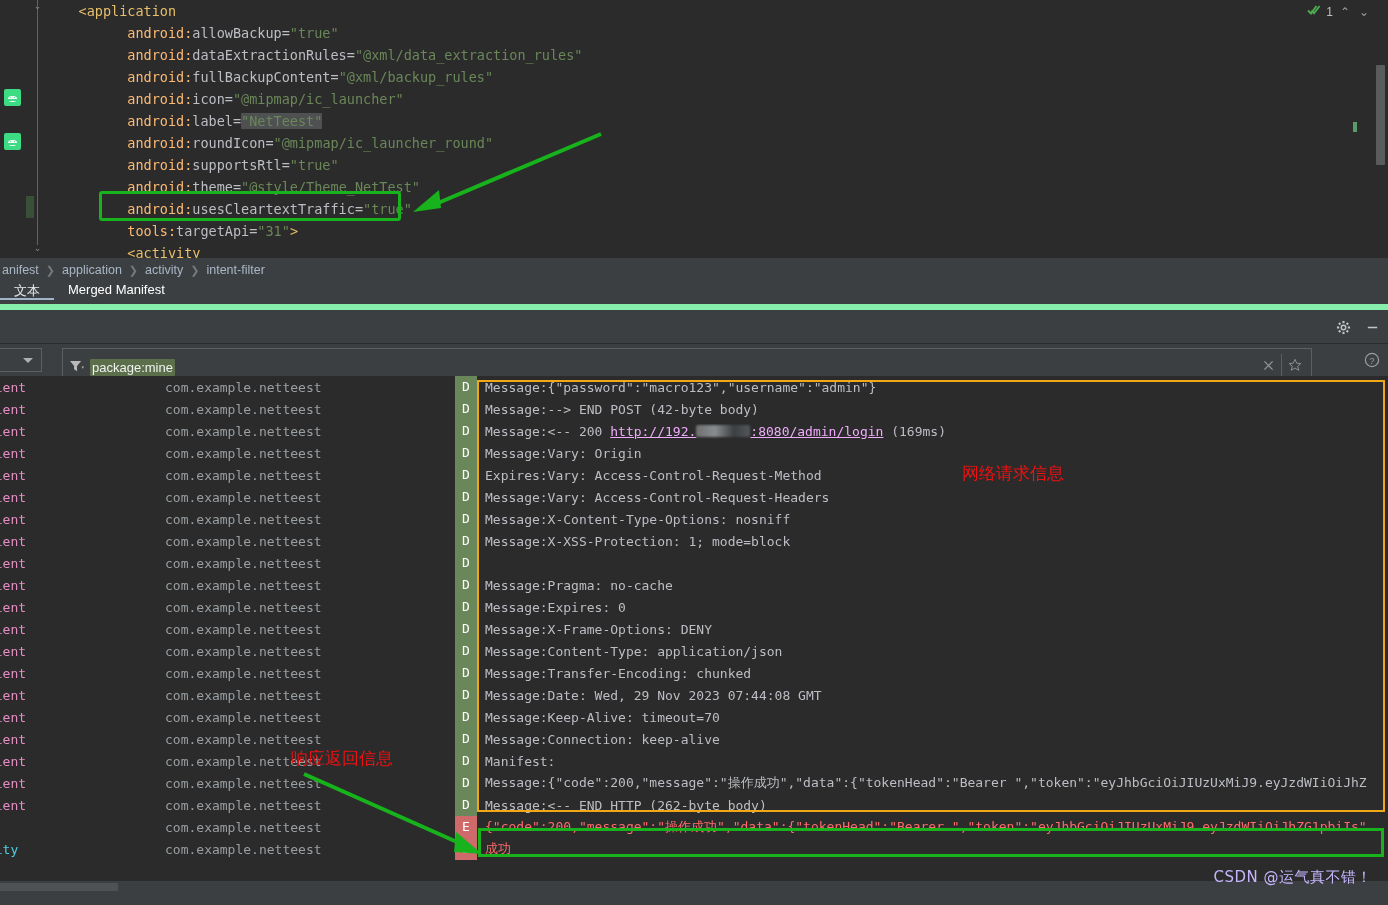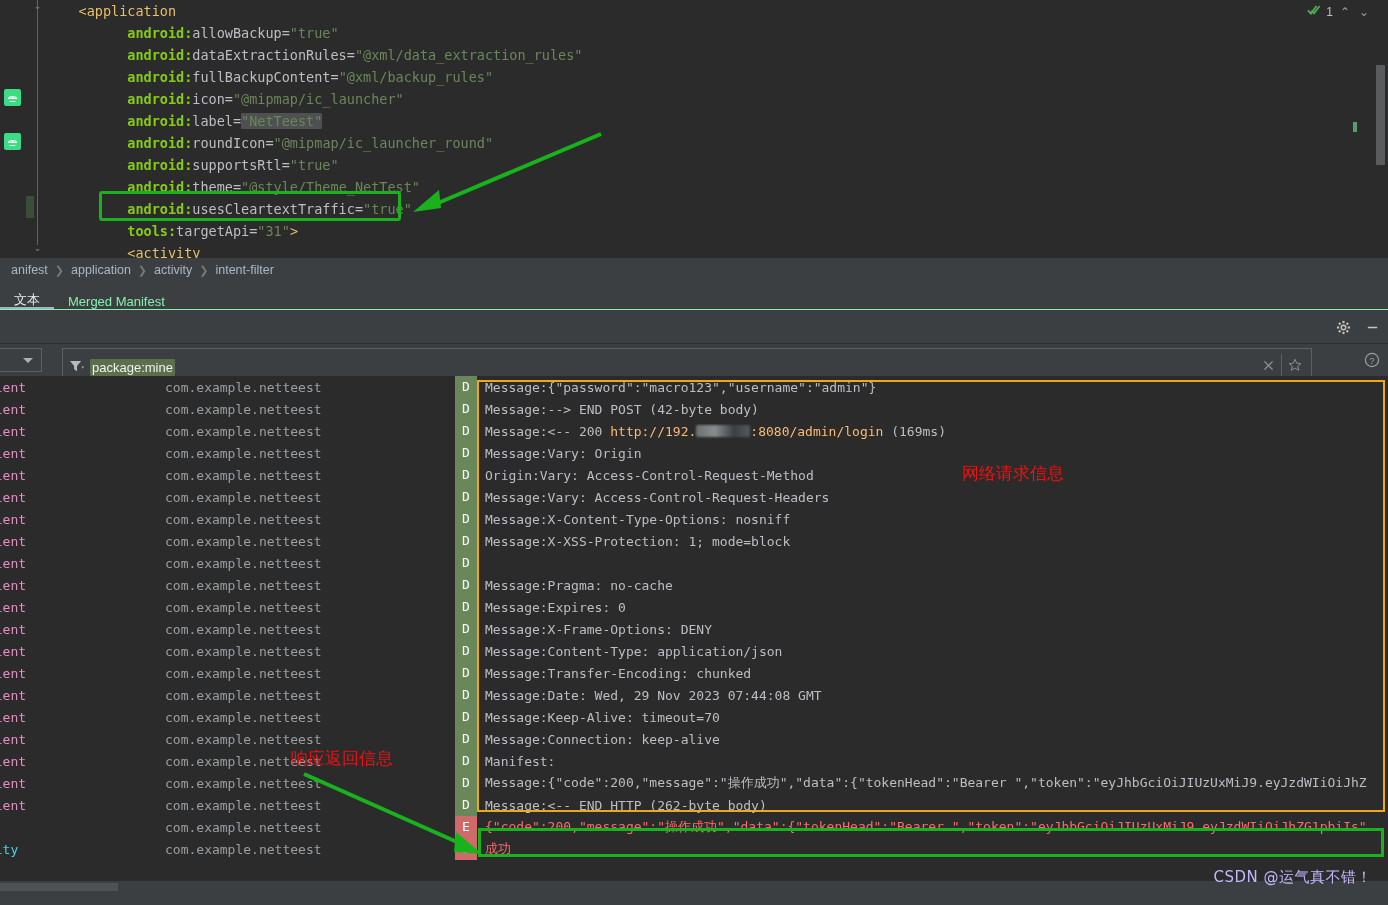--- a/index.html
+++ b/index.html
@@ -43,21 +43,21 @@
     background: #384f38;
   }
   .code {
     position: absolute; left: 46px; top: 0;
     font-family: "DejaVu Sans Mono", "Liberation Mono", monospace;
     font-size: 13.5px; line-height: 22px;
     white-space: pre;
   }
   .code .ln { display: block; height: 22px; }
   .tagname { color: #e8bf6a; }
-  .ns { color: #84cc16; font-weight: bold; }
+  .ns { color: #fdba74; }
   .attr { color: #bcbec4; }
   .eq { color: #bcbec4; }
   .val { color: #6a8759; }
   .brk { color: #e8bf6a; }
   .sel-bg { background: #4e5052; border-radius: 1px; }
 
   .editor-scrollbar {
     position: absolute; right: 2px; top: 0; width: 11px; height: 258px;
   }
   .editor-scrollbar .thumb {
@@ -86,37 +86,37 @@
     position: absolute; left: 99px; top: 191px; width: 302px; height: 30px;
     border: 3px solid #18b21c; border-radius: 3px; z-index: 12;
     pointer-events: none;
   }
   .anno-arrow-code { position: absolute; left: 405px; top: 128px; z-index: 12; pointer-events: none; }
 
   
   .breadcrumb {
     position: absolute; left: 0; top: 258px; width: 1388px; height: 24px;
     background: #3c3f41; display: flex; align-items: center;
-    padding-left: 9px;
+    padding-left: 0px;
   }
   .crumb {
     color: #a9b7c6; font-size: 12.5px; white-space: nowrap;
     padding: 0 2px; cursor: pointer;
   }
   .crumb-sep { color: #787878; font-size: 11px; margin: 0 5px; }
 
   
   .tabrow {
     position: absolute; left: 0; top: 282px; width: 1388px; height: 28px;
-    background: #3c3f41; border-bottom: 1px solid #86efac;
-    display: flex; align-items: flex-end;
+    background: #3c3f41; border-bottom: 6px solid #86efac;
+    display: flex; align-items: flex-start;
   }
   .tabrow .tab {
     display: flex; align-items: center; padding: 0 14px;
-    color: #86efac; font-size: 13px; cursor: pointer; position: relative;
+    color: #ffffff; font-size: 13px; cursor: pointer; position: relative;
   }
   .tabrow .tab.active { color: #e8e8e8; }
   .tabrow .tab.active::after {
     content: ""; position: absolute; left: 0; right: 0; bottom: 0;
     height: 2px; background: #9fb5c9;
   }
 
   
   .panel-head {
     position: absolute; left: 0; top: 310px; width: 1388px; height: 34px;
@@ -185,21 +185,21 @@
   .c-lvlbg.e { background: #cf6a6a; }
   .c-lvl {
     position: absolute; left: 455px; width: 22px; height: 22px;
     color: #ffffff; text-align: center; line-height: 22px; font-size: 13px;
   }
   .c-msg {
     position: absolute; left: 485px; color: #bcbec4;
     overflow: hidden; white-space: pre;
   }
   .c-msg.err { color: #ff6b68; }
-  .url-link { color: #fdba74; }
+  .url-link { color: #f0abfc; text-decoration: underline; }
   .redact {
     display: inline-block; width: 54px; height: 12px; vertical-align: -1px;
     background: linear-gradient(90deg,#6d6f70 0%,#8a8d8f 35%,#5e6163 55%,#3c3f41 70%,#55585a 100%);
     filter: blur(1.2px); border-radius: 2px;
   }
 
   
   .bottom-strip {
     position: absolute; left: 0; top: 881px; width: 1388px; height: 24px;
     background: #3c3f41;
@@ -360,21 +360,21 @@
           <text x="8" y="11.6" font-size="9.5" fill="#9a9d9f" text-anchor="middle" font-family="Liberation Sans">?</text>
         </svg>
     </span>
   </div>
 
   <div class="logarea" id="logarea">
       <div class="logrow"><span class="c-tag">rofitClient</span><span class="c-pkg">com.example.netteest</span><span class="c-lvlbg d"></span><span class="c-lvl">D</span><span class="c-msg">Message:{"password":"macro123","username":"admin"}</span></div>
       <div class="logrow"><span class="c-tag">rofitClient</span><span class="c-pkg">com.example.netteest</span><span class="c-lvlbg d"></span><span class="c-lvl">D</span><span class="c-msg">Message:--&gt; END POST (42-byte body)</span></div>
       <div class="logrow"><span class="c-tag">rofitClient</span><span class="c-pkg">com.example.netteest</span><span class="c-lvlbg d"></span><span class="c-lvl">D</span><span class="c-msg">Message:&lt;-- 200 <span class="url-link">http://192.<span class="redact"></span>:8080/admin/login</span> (169ms)</span></div>
       <div class="logrow"><span class="c-tag">rofitClient</span><span class="c-pkg">com.example.netteest</span><span class="c-lvlbg d"></span><span class="c-lvl">D</span><span class="c-msg">Message:Vary: Origin</span></div>
-      <div class="logrow"><span class="c-tag">rofitClient</span><span class="c-pkg">com.example.netteest</span><span class="c-lvlbg d"></span><span class="c-lvl">D</span><span class="c-msg">Origin:Vary: Access-Control-Request-Method</span></div>
+      <div class="logrow"><span class="c-tag">rofitClient</span><span class="c-pkg">com.example.netteest</span><span class="c-lvlbg d"></span><span class="c-lvl">D</span><span class="c-msg">Expires:Vary: Access-Control-Request-Method</span></div>
       <div class="logrow"><span class="c-tag">rofitClient</span><span class="c-pkg">com.example.netteest</span><span class="c-lvlbg d"></span><span class="c-lvl">D</span><span class="c-msg">Message:Vary: Access-Control-Request-Headers</span></div>
       <div class="logrow"><span class="c-tag">rofitClient</span><span class="c-pkg">com.example.netteest</span><span class="c-lvlbg d"></span><span class="c-lvl">D</span><span class="c-msg">Message:X-Content-Type-Options: nosniff</span></div>
       <div class="logrow"><span class="c-tag">rofitClient</span><span class="c-pkg">com.example.netteest</span><span class="c-lvlbg d"></span><span class="c-lvl">D</span><span class="c-msg">Message:X-XSS-Protection: 1; mode=block</span></div>
       <div class="logrow"><span class="c-tag">rofitClient</span><span class="c-pkg">com.example.netteest</span><span class="c-lvlbg d"></span><span class="c-lvl">D</span></div>
       <div class="logrow"><span class="c-tag">rofitClient</span><span class="c-pkg">com.example.netteest</span><span class="c-lvlbg d"></span><span class="c-lvl">D</span><span class="c-msg">Message:Pragma: no-cache</span></div>
       <div class="logrow"><span class="c-tag">rofitClient</span><span class="c-pkg">com.example.netteest</span><span class="c-lvlbg d"></span><span class="c-lvl">D</span><span class="c-msg">Message:Expires: 0</span></div>
       <div class="logrow"><span class="c-tag">rofitClient</span><span class="c-pkg">com.example.netteest</span><span class="c-lvlbg d"></span><span class="c-lvl">D</span><span class="c-msg">Message:X-Frame-Options: DENY</span></div>
       <div class="logrow"><span class="c-tag">rofitClient</span><span class="c-pkg">com.example.netteest</span><span class="c-lvlbg d"></span><span class="c-lvl">D</span><span class="c-msg">Message:Content-Type: application/json</span></div>
       <div class="logrow"><span class="c-tag">rofitClient</span><span class="c-pkg">com.example.netteest</span><span class="c-lvlbg d"></span><span class="c-lvl">D</span><span class="c-msg">Message:Transfer-Encoding: chunked</span></div>
       <div class="logrow"><span class="c-tag">rofitClient</span><span class="c-pkg">com.example.netteest</span><span class="c-lvlbg d"></span><span class="c-lvl">D</span><span class="c-msg">Message:Date: Wed, 29 Nov 2023 07:44:08 GMT</span></div>

